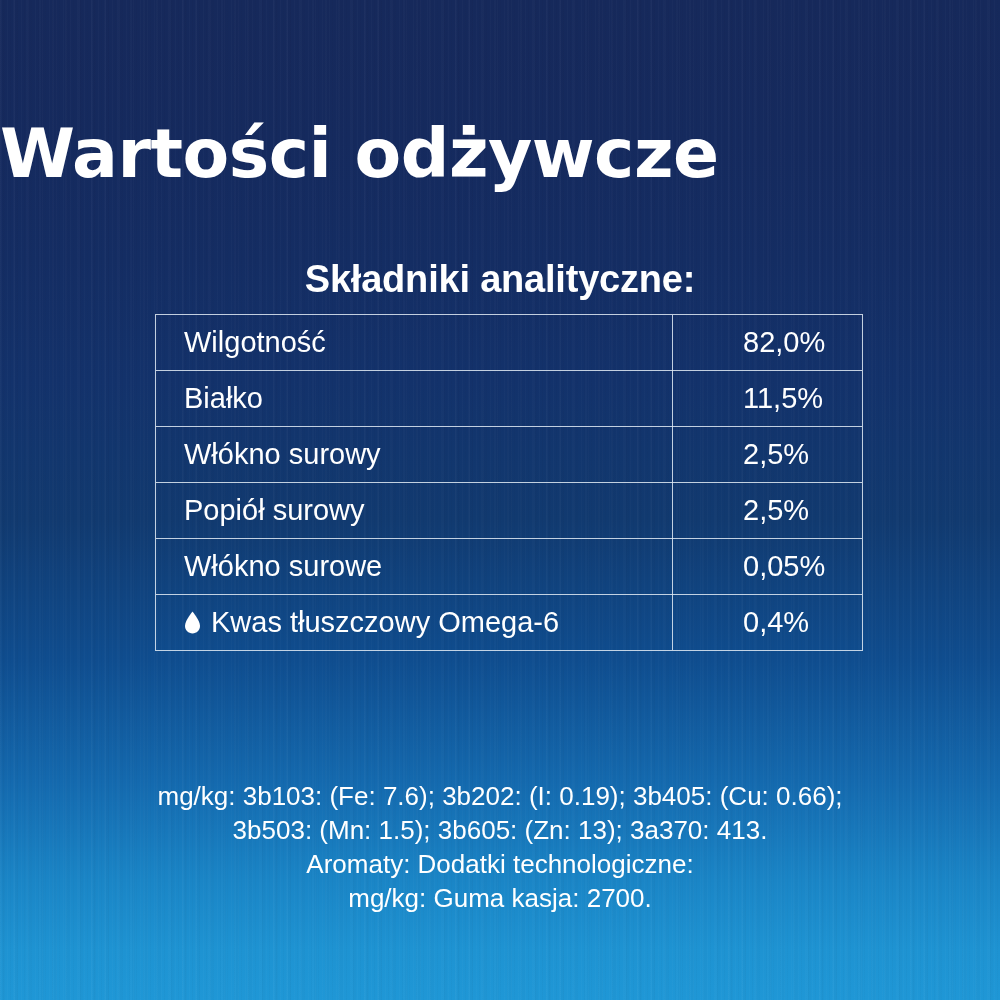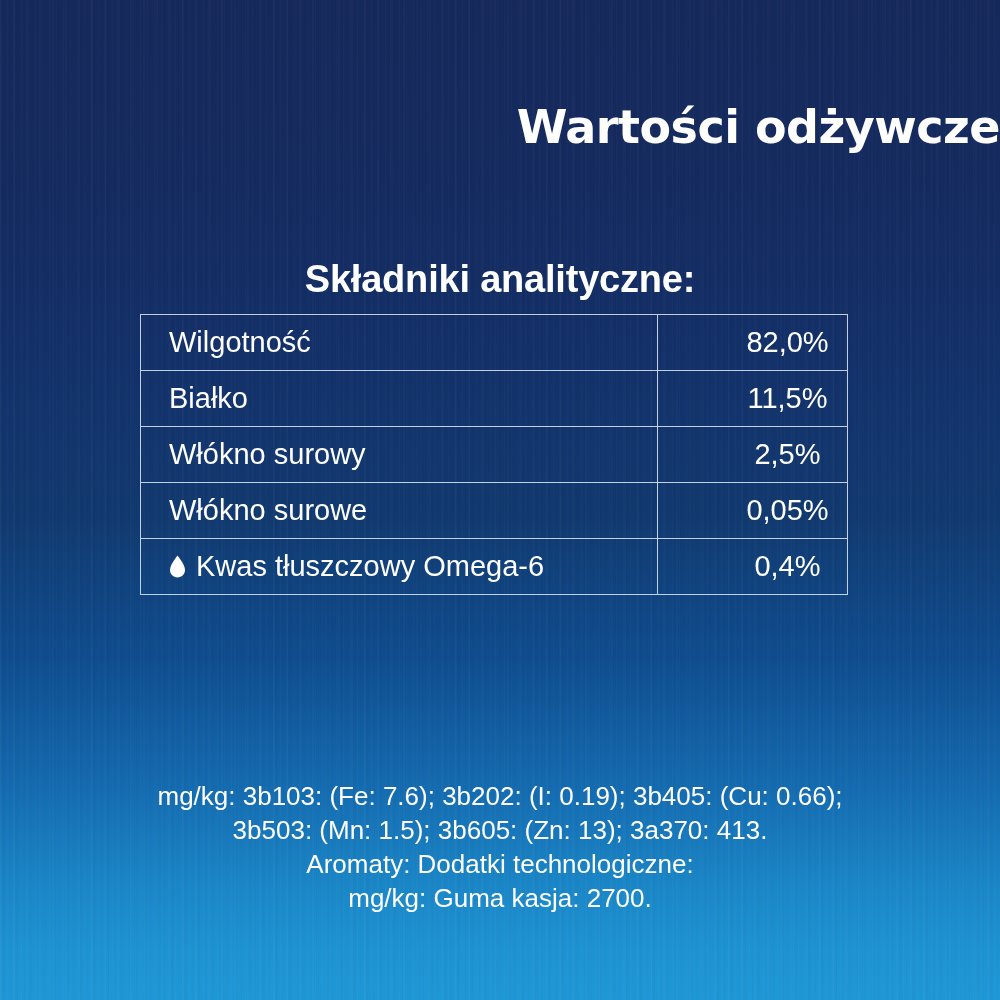--- a/index.html
+++ b/index.html
@@ -71,22 +71,22 @@
     width: 100%;
     height: 100%;
   }
 
   
   .main-title {
     position: absolute;
     top: 72px;
     left: 0;
     width: 100%;
-    text-align: right;
-    font-size: 46px;
+    text-align: left;
+    font-size: 68px;
     line-height: 1.05;
     font-weight: 700;
     letter-spacing: -0.5px;
     font-family: "DejaVu Sans", sans-serif;
     color: #ffffff;
   }
 
   
   .section-heading {
     position: absolute;
@@ -97,27 +97,26 @@
     font-weight: 700;
     color: #ffffff;
     letter-spacing: -0.2px;
   }
   .section-heading.analytical { top: 226px; }
   .section-heading.additives  { top: 708px; }
 
   
   .nutrition-table {
     position: absolute;
-    left: 140px;
+    left: 155px;
     top: 314px;
     width: 708px;
     border: 1px solid rgba(226,235,245,0.85);
     border-collapse: collapse;
     box-sizing: border-box;
-    text-align: center;
   }
   .nutrition-table table {
     width: 100%;
     border-collapse: collapse;
     table-layout: fixed;
   }
   .nutrition-table td {
     height: 55px;
     border-bottom: 1px solid rgba(226,235,245,0.85);
     vertical-align: middle;
@@ -206,20 +205,28 @@
 
           <tr>
             <td class="col-label">
               <span class="label-inner">
                 <span>Włókno surowy</span>
               </span>
             </td>
             <td class="col-value">2,5%</td>
           </tr>
 
+          <tr>
+            <td class="col-label">
+              <span class="label-inner">
+                <span>Popiół surowy</span>
+              </span>
+            </td>
+            <td class="col-value">2,5%</td>
+          </tr>
 
           <tr>
             <td class="col-label">
               <span class="label-inner">
                 <span>Włókno surowe</span>
               </span>
             </td>
             <td class="col-value">0,05%</td>
           </tr>
 

